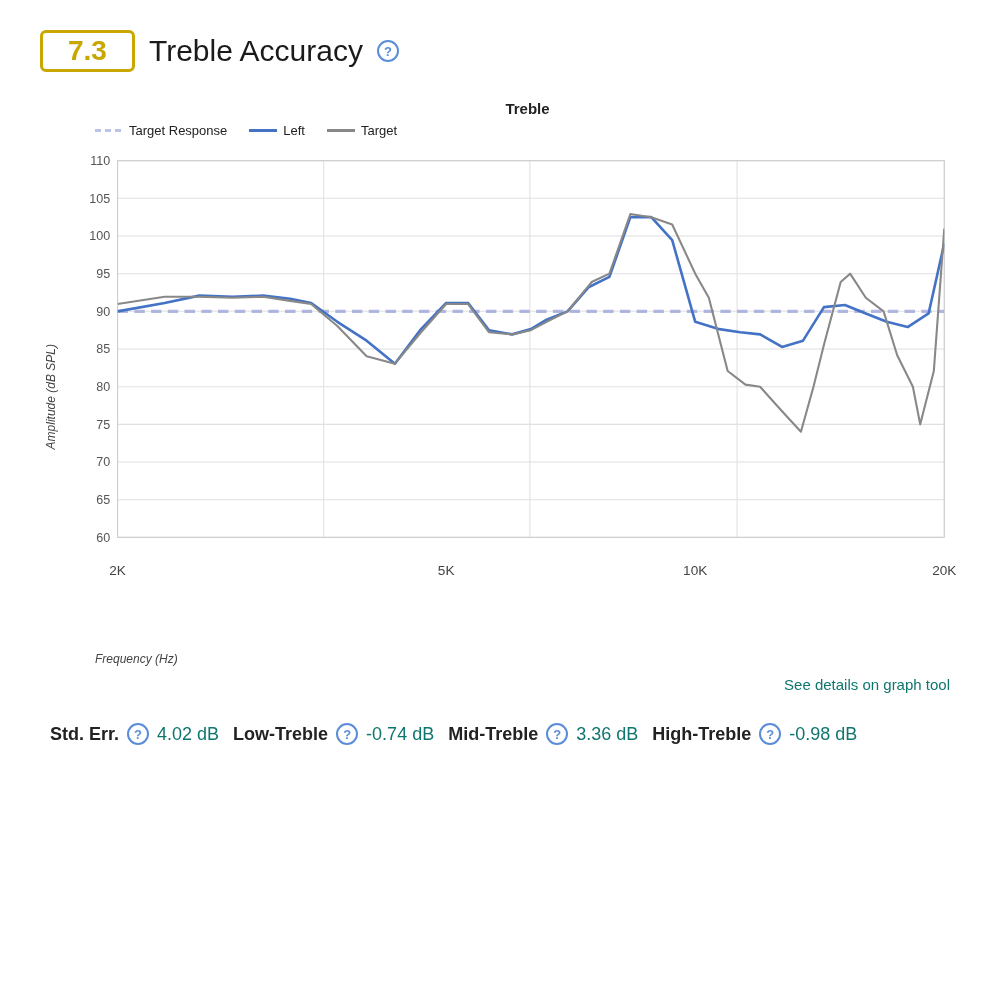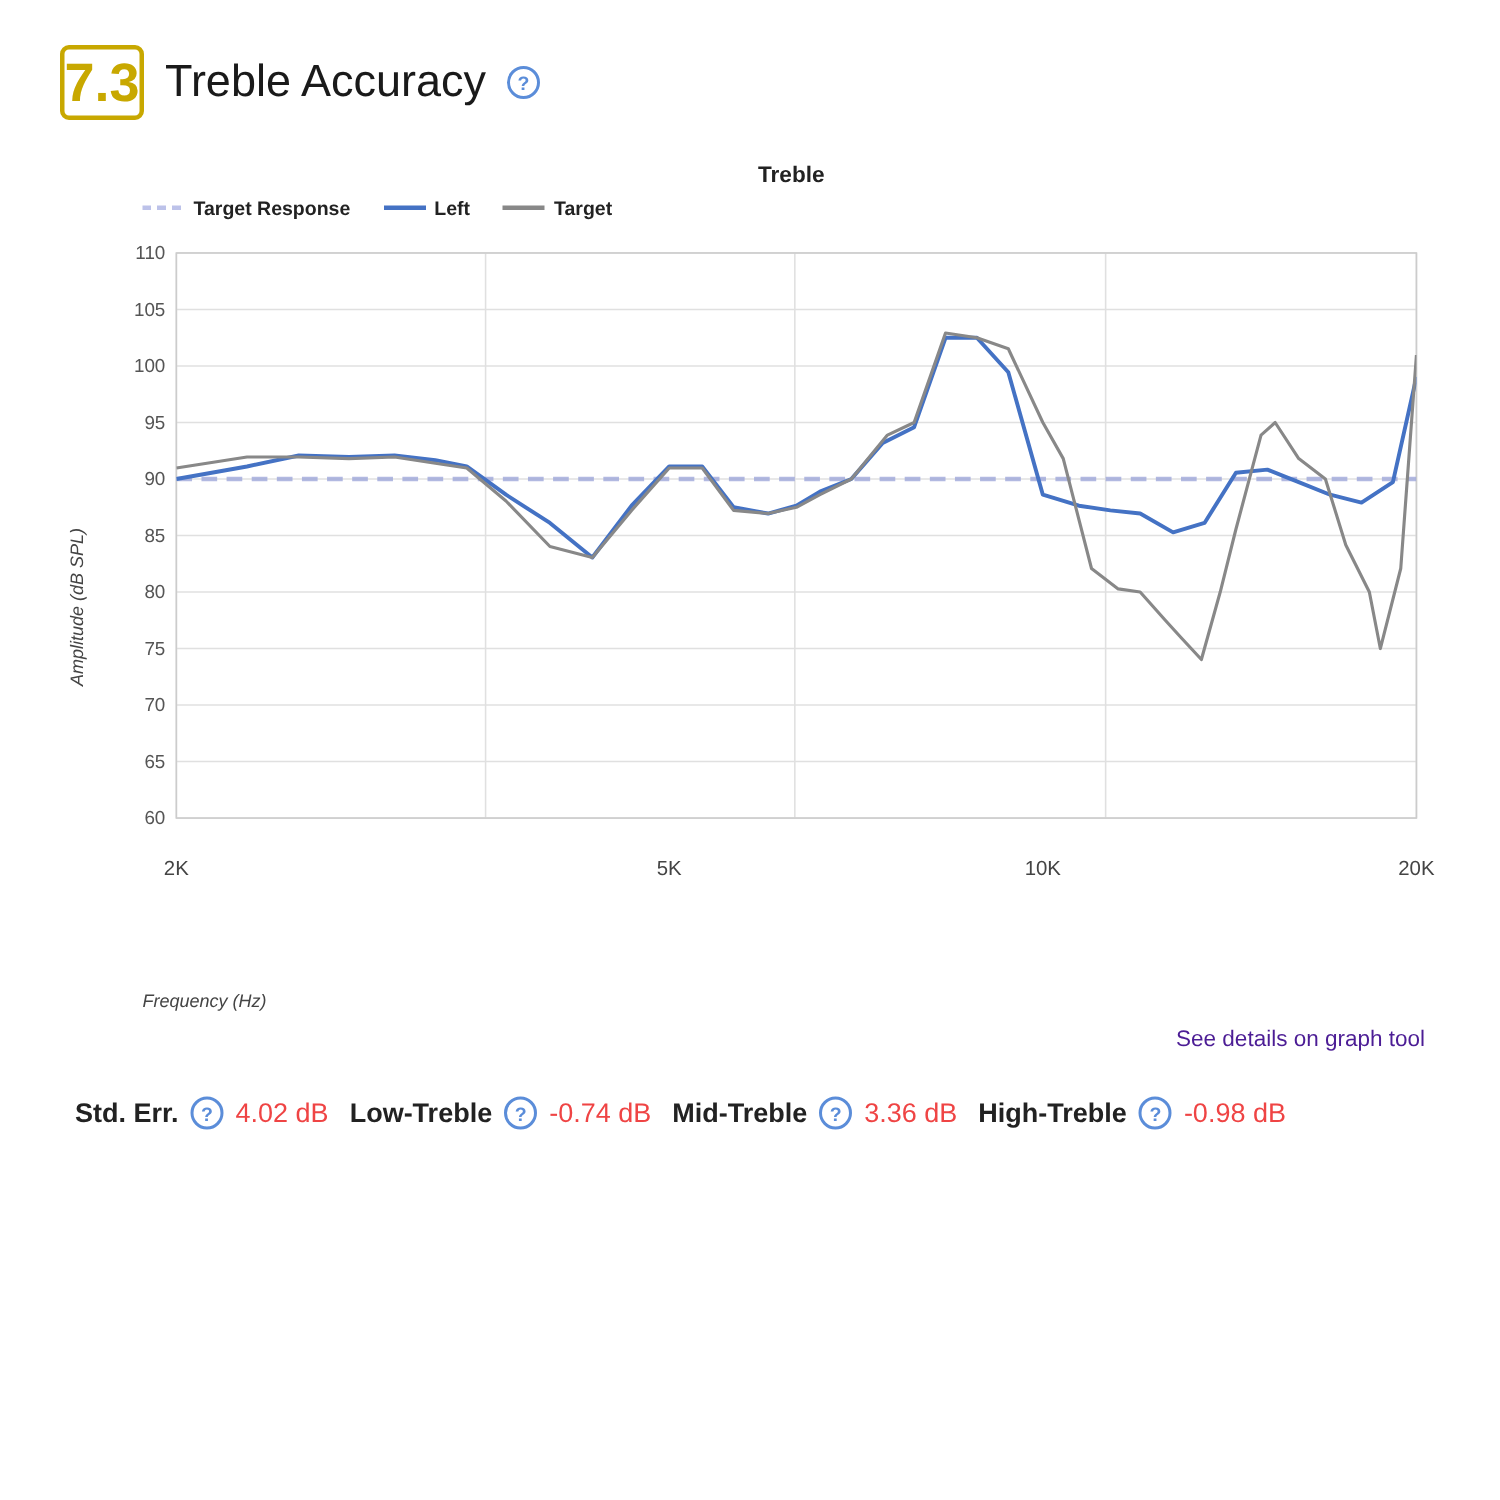--- a/index.html
+++ b/index.html
@@ -15,22 +15,22 @@
     
     .header {
       display: flex;
       align-items: center;
       gap: 14px;
       margin-bottom: 28px;
     }
     .score-badge {
       border: 3px solid #c8a800;
       border-radius: 6px;
-      padding: 4px 0;
-      font-size: 36px;
+      padding: 4px 25px;
+      font-size: 28px;
       font-weight: 700;
       color: #c8a800;
       line-height: 1;
     }
     .title {
       font-size: 30px;
       font-weight: 400;
       color: #1a1a1a;
     }
     .help-icon {
@@ -58,21 +58,20 @@
       margin-bottom: 6px;
       margin-left: 55px;
       text-align: center;
     }
     .legend {
       display: flex;
       gap: 22px;
       margin-left: 55px;
       margin-bottom: 8px;
       font-size: 13px;
-      font-weight: bold;
     }
     .legend-item {
       display: flex;
       align-items: center;
       gap: 6px;
     }
     .legend-line-dashed {
       width: 28px;
       height: 3px;
       background: repeating-linear-gradient(to right, #a0a8e0 0px, #a0a8e0 6px, transparent 6px, transparent 10px);
@@ -122,21 +121,21 @@
       font-style: italic;
       color: #444;
       margin-left: 55px;
       margin-top: 2px;
       margin-bottom: 6px;
     }
 
     
     .see-details {
       text-align: right;
-      color: #4c1d95;
+      color: #0f766e;
       font-size: 15px;
       cursor: pointer;
       margin-bottom: 30px;
       padding-right: 10px;
     }
 
     
     .metrics {
       display: flex;
       gap: 14px;
@@ -146,21 +145,21 @@
       display: flex;
       align-items: center;
       gap: 8px;
       font-size: 18px;
     }
     .metric-label {
       font-weight: 700;
     }
     .metric-value {
       font-weight: 400;
-      color: #ef4444;
+      color: #0f766e;
       text-align: right;
     }
   </style>
 </head>
 <body>
 
 <div class="header">
   <div class="score-badge">7.3</div>
   <h1 class="title">Treble Accuracy</h1>
   <div class="help-icon">?</div>

